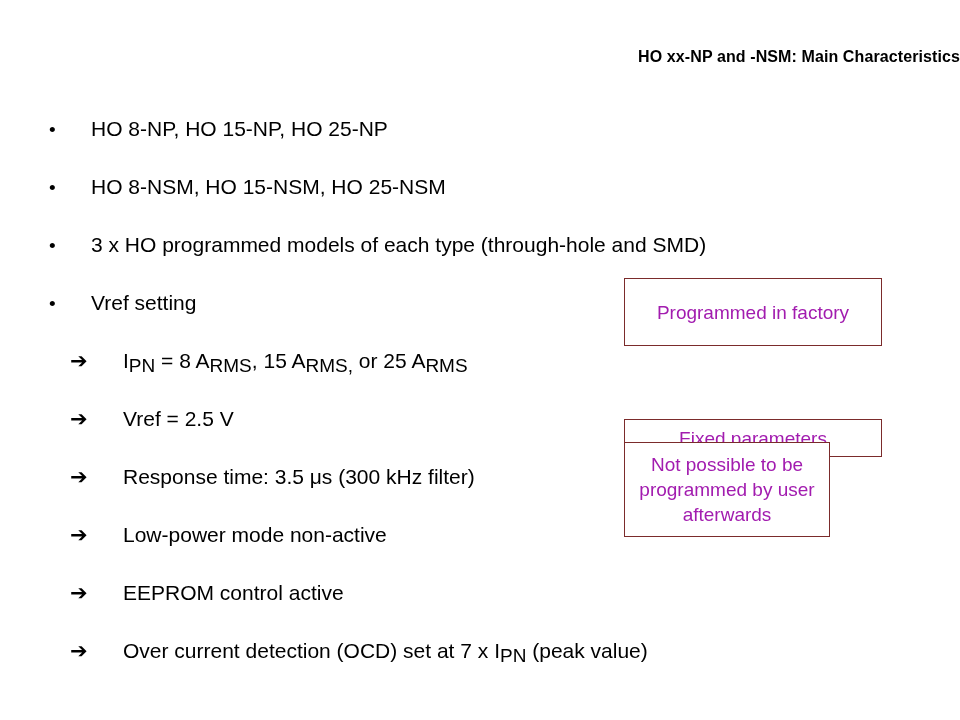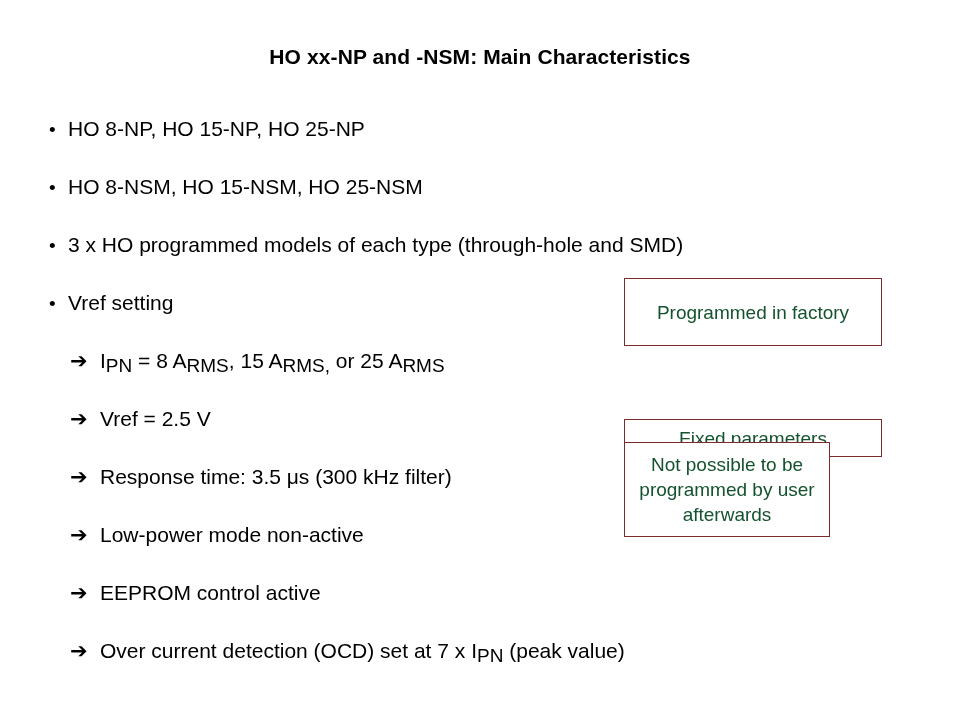--- a/index.html
+++ b/index.html
@@ -23,22 +23,22 @@
     inset: 0;
     background: #ffffff;
   }
 
   
   .slide-title {
     position: absolute;
     left: 0;
     top: 44px;
     width: 960px;
-    text-align: center;
-    font-size: 21px;
+    text-align: right;
+    font-size: 16px;
     font-weight: bold;
     letter-spacing: 0.1px;
     line-height: 26px;
     color: #000000;
   }
 
   
   .body-column {
     position: absolute;
     left: 46px;
@@ -62,20 +62,21 @@
     text-align: left;
     padding-left: 3px;
     box-sizing: border-box;
   }
 
   .bullet-text {
     font-size: 21px;
     line-height: 26px;
     white-space: nowrap;
     color: #000000;
+    margin-left: 23px;
   }
 
   
   .sub-row {
     padding-left: 24px;
   }
   .sub-row .bullet-marker {
     width: 30px;
     flex: 0 0 30px;
     font-size: 21px;
@@ -100,21 +101,21 @@
     position: absolute;
     box-sizing: border-box;
     border: 1.5px solid #7B2B2B;
     background: #ffffff;
     display: flex;
     align-items: center;
     justify-content: center;
     text-align: center;
     font-size: 19px;
     line-height: 25px;
-    color: #14532d;
+    color: #a21caf;
     padding: 2px 6px;
   }
 
   #callout-programmed-in-factory {
     left: 624px;
     top: 278px;
     width: 258px;
     height: 68px;
   }
 

